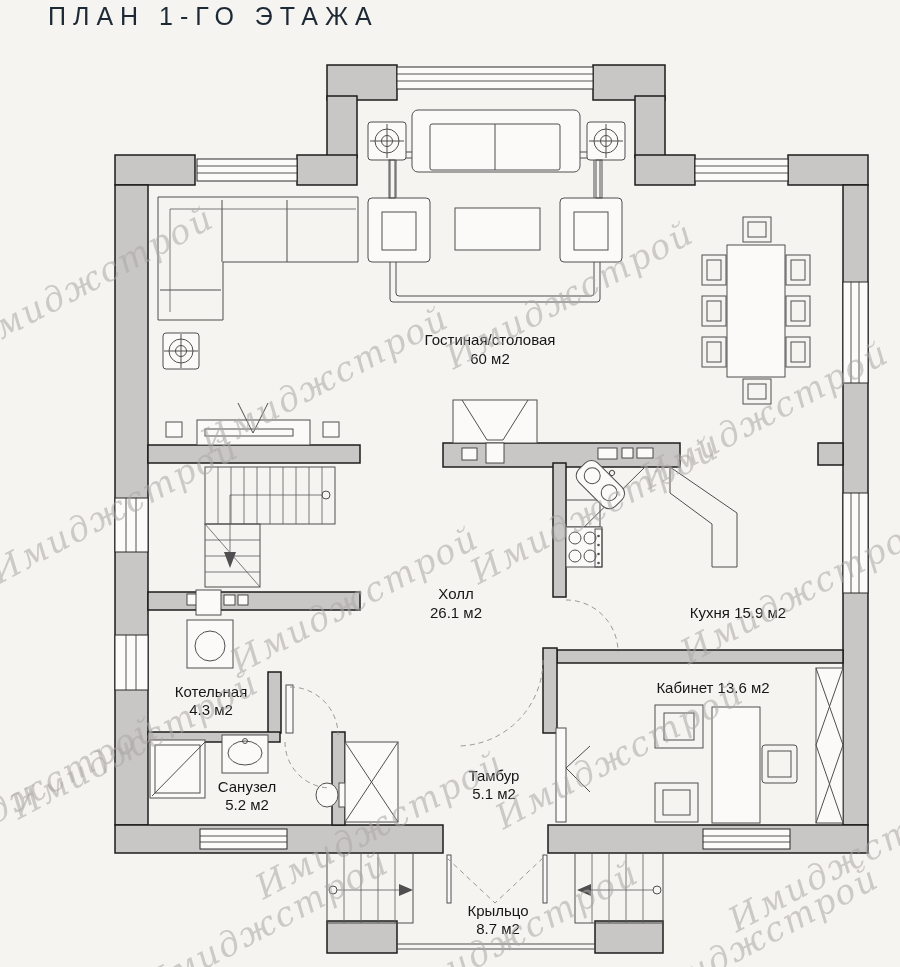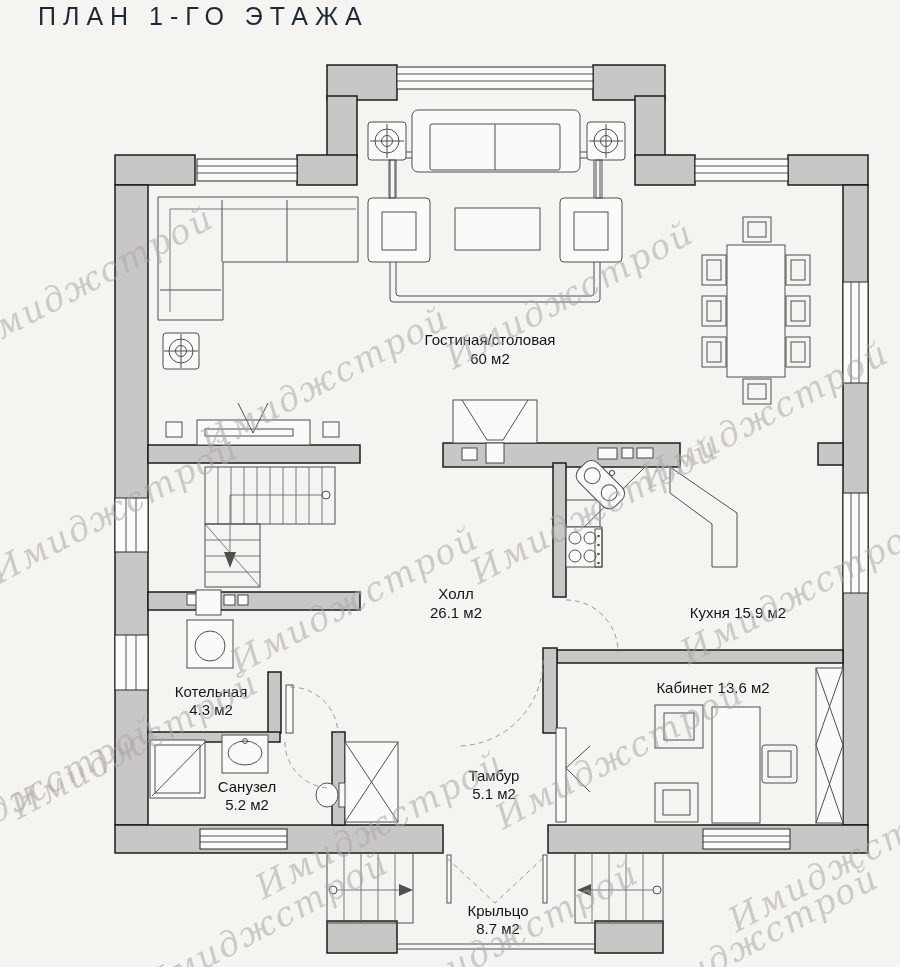--- a/index.html
+++ b/index.html
@@ -2,21 +2,21 @@
 <html><head>
 <meta charset="utf-8">
 <style>
   html,body{margin:0;padding:0;}
   body{
     width:900px;height:967px;position:relative;
     background:#f6f4f1;overflow:hidden;
     font-family:"Liberation Sans", sans-serif;
   }
   .page-title{
-    position:absolute;left:38px;top:2px;
+    position:absolute;left:48px;top:2px;
     font-size:25px;font-weight:500;letter-spacing:7px;
     color:#1d2a36;white-space:nowrap;text-align:center;
   }
   svg.plan{position:absolute;left:0;top:0;}
   .wall{fill:#c8c7c6;stroke:#1c1c1c;stroke-width:1.5;}
   .win{fill:#fcfbfa;stroke:#2b2b2b;stroke-width:1;}
   .winline{stroke:#2b2b2b;stroke-width:0.8;fill:none;}
   .furn{fill:none;stroke:#4f4f4f;stroke-width:1;}
   .furnw{fill:#fbfaf9;stroke:#4f4f4f;stroke-width:1;}
   .niche{fill:#fbfaf9;stroke:#3a3a3a;stroke-width:0.9;}

